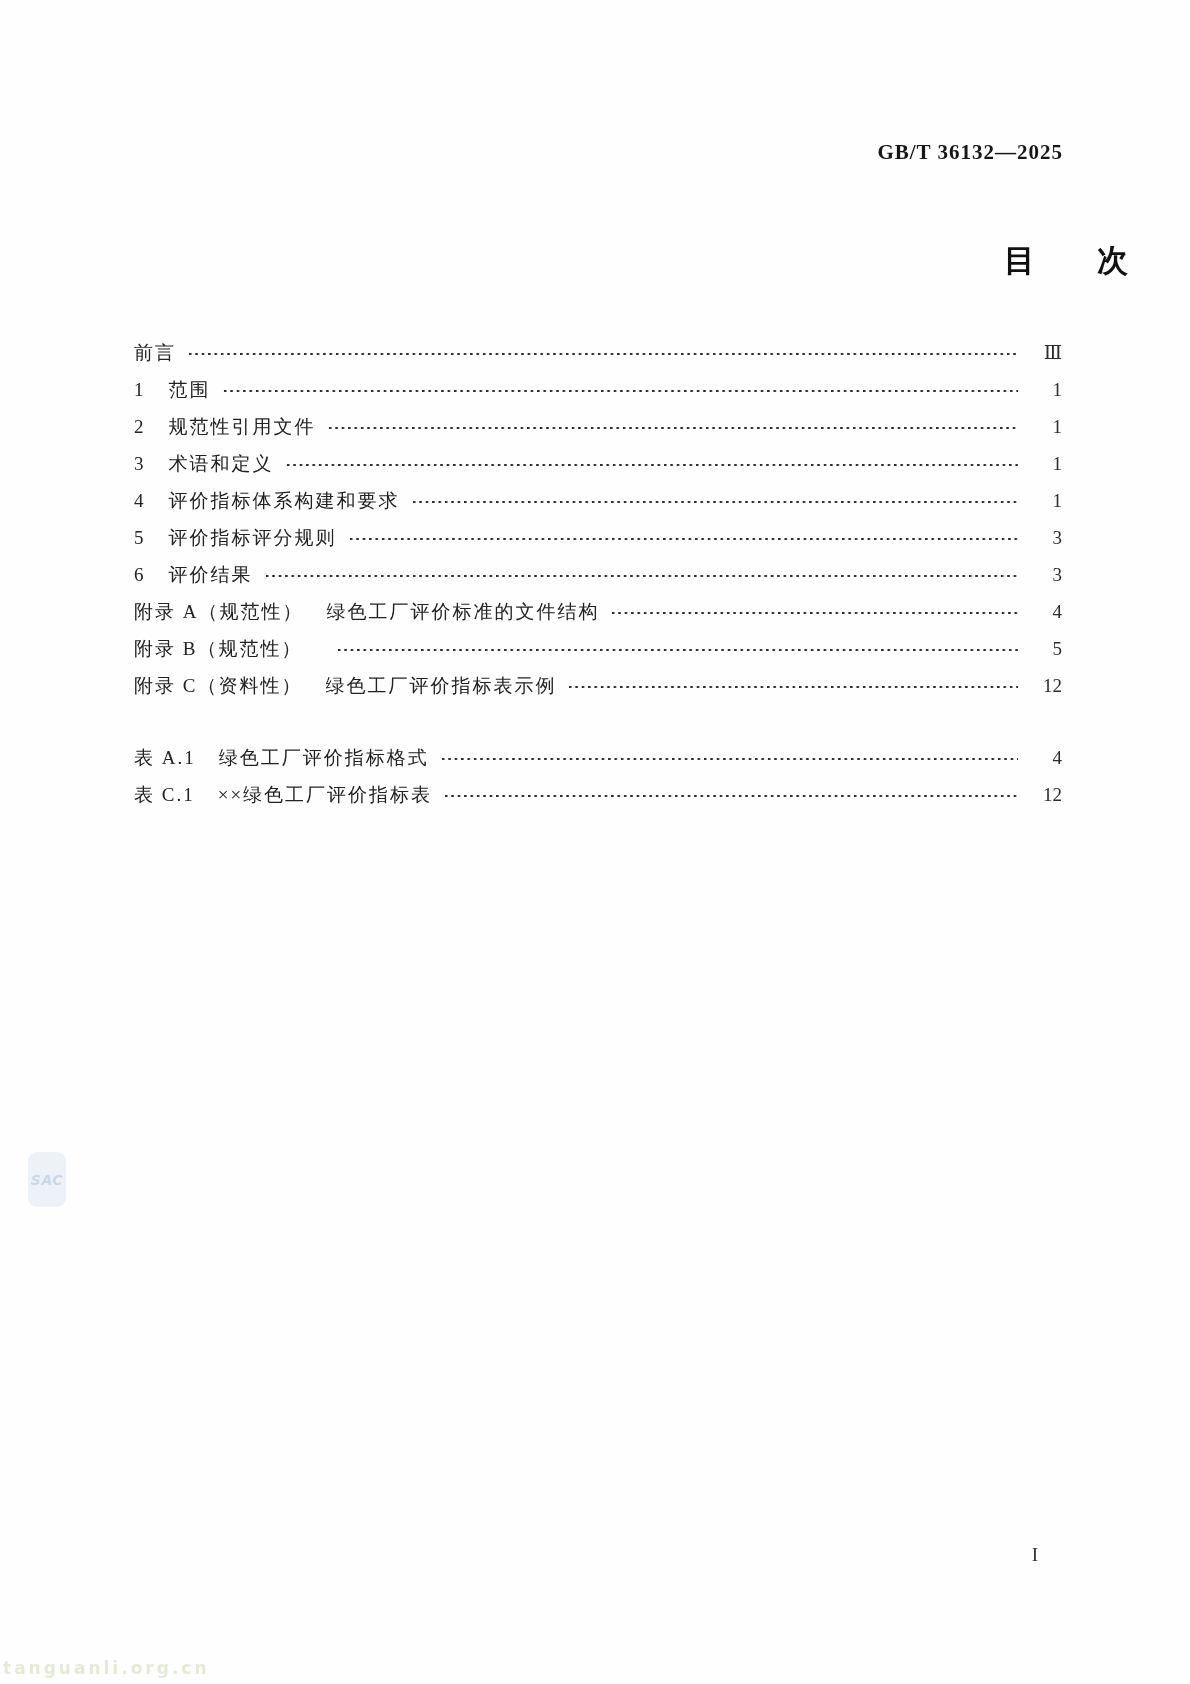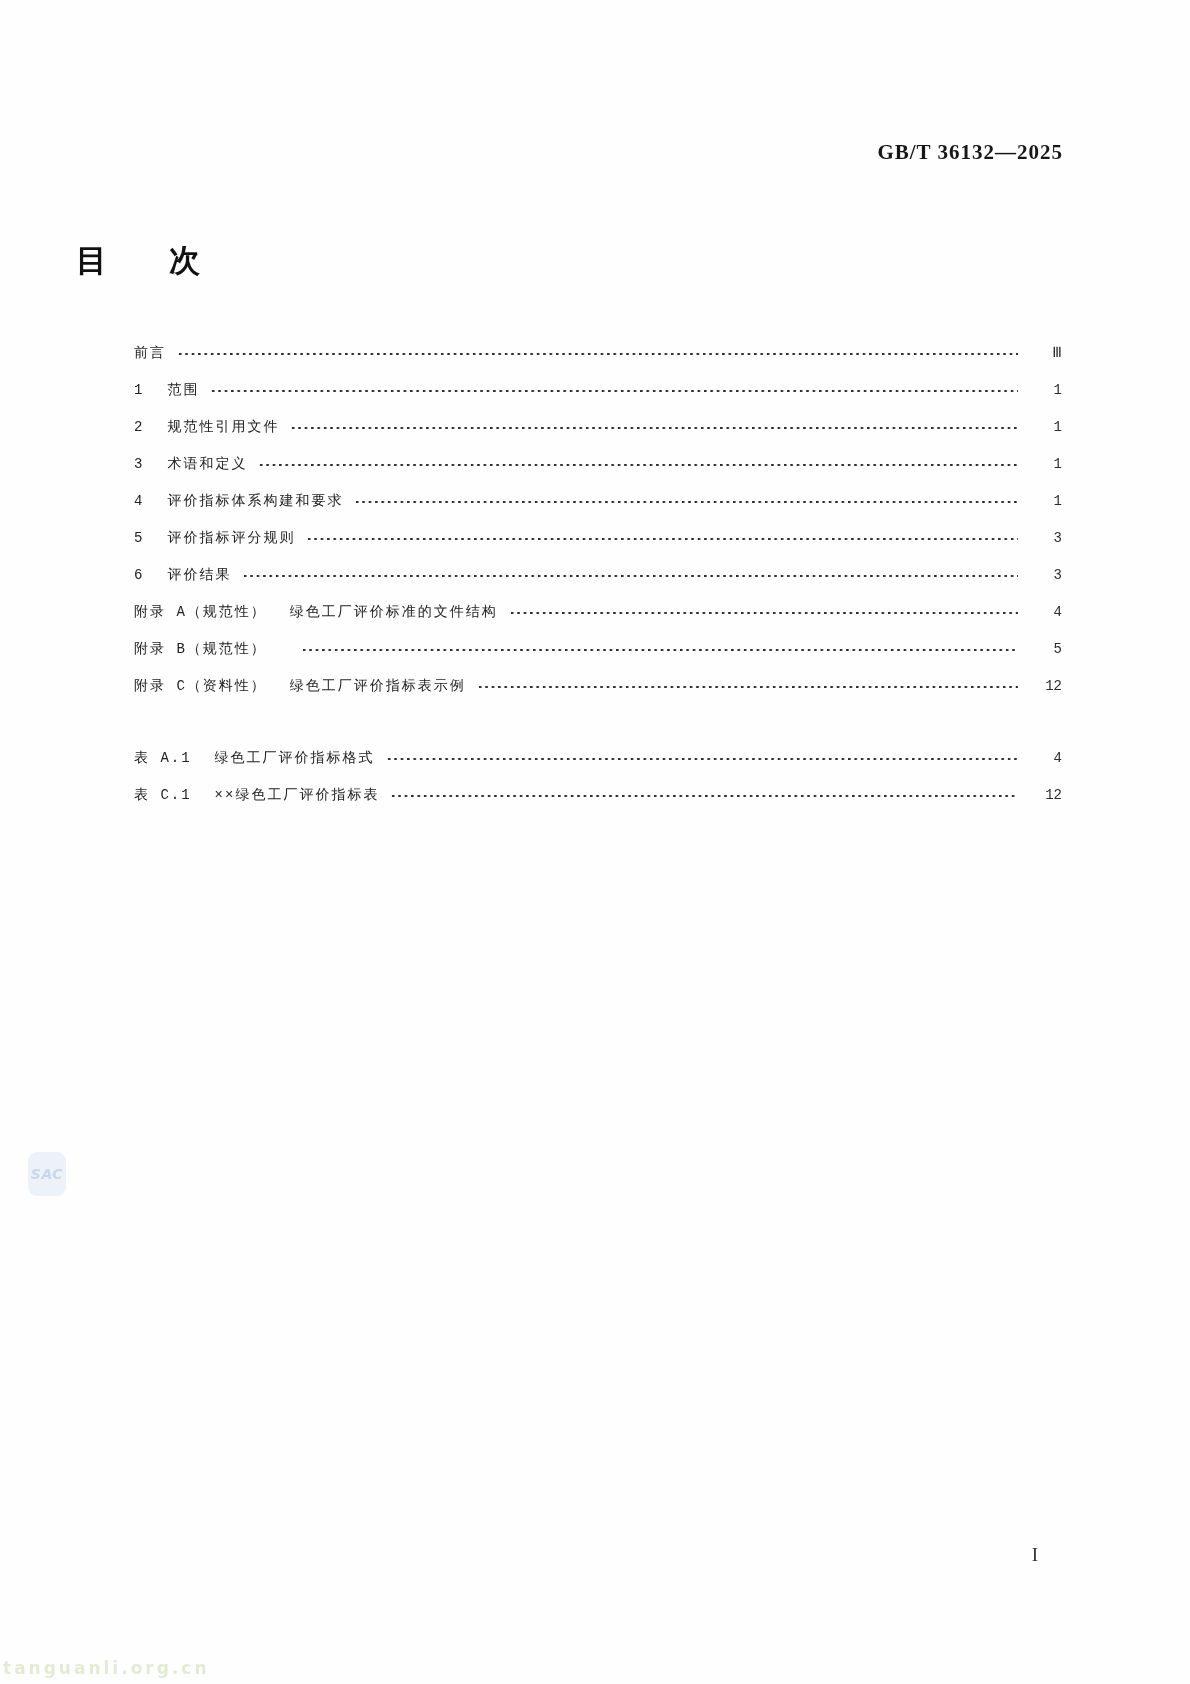--- a/index.html
+++ b/index.html
@@ -9,49 +9,49 @@
     font-family:"Liberation Serif","DejaVu Serif",serif;
     color:#1e1e1e;
   }
   .doc-header{
     position:absolute;top:140px;left:0;right:127px;
     text-align:right;font-weight:bold;font-size:21px;letter-spacing:1px;
     color:#171717;
   }
   .doc-title{
     position:absolute;top:240px;left:0;width:100%;box-sizing:border-box;
-    text-align:left;font-size:31px;font-weight:bold;
-    letter-spacing:62px;padding-left:76px;color:#111;
+    text-align:right;font-size:31px;font-weight:bold;
+    letter-spacing:62px;padding-left:34px;color:#111;
   }
   .toc{
     position:absolute;top:334px;left:134px;right:128px;
   }
   .toc-row{
     display:flex;align-items:center;height:37px;
-    font-size:14px;letter-spacing:2px;color:#222;font-family:Liberation Mono, monospace;
+    font-size:19px;letter-spacing:2px;color:#222;
   }
   .toc-prefix{white-space:pre;flex:0 0 auto;}
   .toc-prefix:not(:empty){margin-right:23px;}
   .toc-label{white-space:pre;flex:0 0 auto;}
   .toc-dots{
     flex:1 1 auto;align-self:center;height:4px;margin:2px 10px 0 12px;
     background-image:radial-gradient(circle at 2px 2px,#2b2b2b 1.25px,rgba(0,0,0,0) 1.45px);
     background-size:6.4px 4px;background-repeat:repeat-x;background-position:left center;
   }
   .toc-page{
     flex:0 0 auto;min-width:34px;text-align:right;letter-spacing:0;
     color:#2d2d2d;
   }
   .toc-tables{margin-top:35px;}
   .footer-page-number{
     position:absolute;top:1544px;right:152px;
     font-size:19px;color:#333;
   }
   .sac-logo{
-    position:absolute;left:28px;top:1152px;width:38px;height:44px;
+    position:absolute;left:28px;top:1152px;width:38px;height:55px;
     background:#edf2f9;border-radius:9px;
     display:flex;align-items:center;justify-content:center;
     font-family:"DejaVu Sans","Liberation Sans",sans-serif;
     font-style:italic;font-weight:bold;font-size:14px;color:#c9d7ea;
     letter-spacing:0.5px;
   }
   .site-watermark{
     position:absolute;left:3px;top:1658px;
     font-family:"DejaVu Sans","Liberation Sans",sans-serif;
     font-weight:bold;font-size:17px;letter-spacing:3px;color:#e3ecd3;

